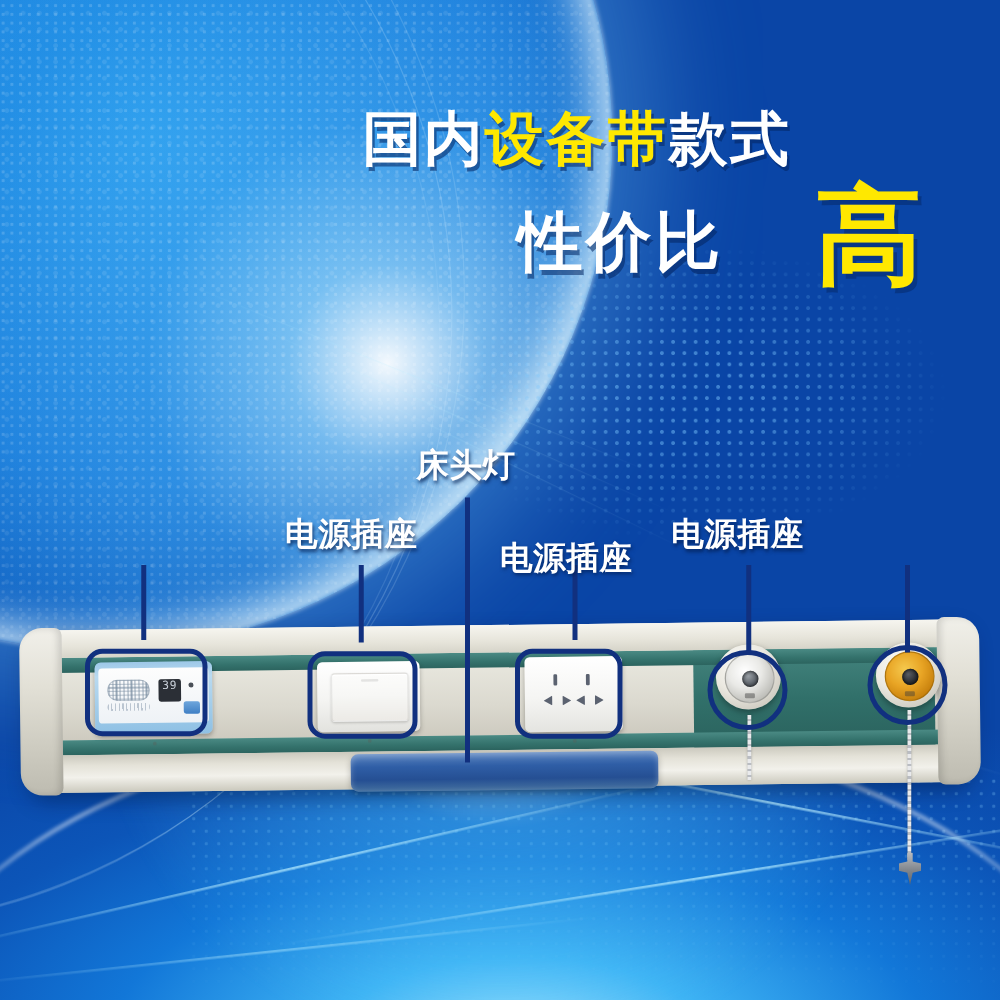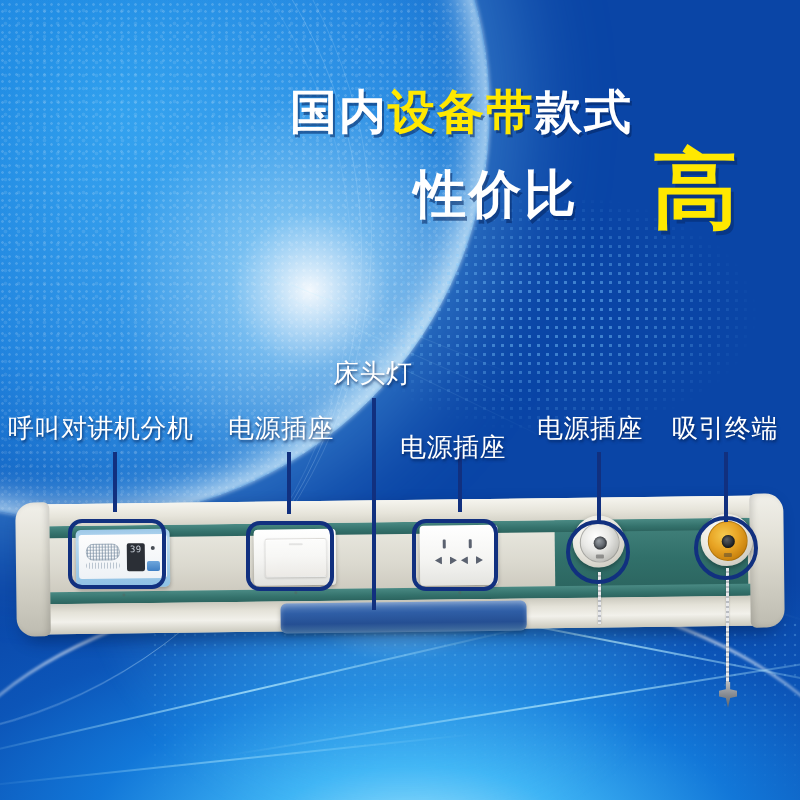--- a/index.html
+++ b/index.html
@@ -102,21 +102,21 @@
     margin-left:36px;
   }
   .hl-big{
     position:absolute;left:652px;top:146px;
     font-size:86px;font-weight:700;line-height:1;color:#ffe800;
     text-shadow:3px 4px 0 rgba(4,36,96,.45);
   }
 
   
   .callout{
-    position:absolute;z-index:26;color:#ffffff;font-weight:400;
+    position:absolute;z-index:26;color:#ffffff;font-weight:700;
     font-size:26px;letter-spacing:.5px;white-space:nowrap;line-height:1;
     text-shadow:1px 2px 3px rgba(3,30,80,.75);
   }
 
   
   .leader{position:absolute;background:#11307f;z-index:24;}
   .leader-v{width:4px;}
 
   
   .ring{
@@ -188,21 +188,21 @@
     background:
       repeating-linear-gradient(90deg, rgba(120,140,160,.75) 0 1px, transparent 1px 3px),
       repeating-linear-gradient(0deg, rgba(120,140,160,.55) 0 1px, transparent 1px 3px);
     border:1px solid rgba(150,165,180,.6);
   }
   .grille2{
     position:absolute;left:7px;top:28px;width:34px;height:6px;border-radius:3px;
     background:repeating-linear-gradient(90deg, rgba(150,165,182,.6) 0 1px, transparent 1px 3px);
   }
   .lcd{
-    position:absolute;left:48px;top:9px;width:18px;height:28px;border-radius:2px;
+    position:absolute;left:48px;top:9px;width:18px;height:18px;border-radius:2px;
     background:#2b2f36;color:#c8cfd8;font-size:9px;line-height:12px;text-align:center;
     font-family:"DejaVu Sans Mono","Liberation Mono",monospace;letter-spacing:.5px;
   }
   .led{position:absolute;left:72px;top:12px;width:4px;height:4px;border-radius:50%;background:#4a4f57;}
   .ic-btn{
     position:absolute;right:7px;bottom:7px;width:13px;height:10px;border-radius:2px;
     background:linear-gradient(180deg,#6ea6dc,#3f7fc4);
   }
 
   
@@ -297,26 +297,24 @@
     <div class="hl-big">高</div>
   </div>
 
   <div class="leader leader-v" style="left:113px;top:452px;height:60px;"></div>
   <div class="leader leader-v" style="left:287px;top:452px;height:62px;"></div>
   <div class="leader leader-v" style="left:372px;top:398px;height:212px;"></div>
   <div class="leader leader-v" style="left:458px;top:452px;height:60px;"></div>
   <div class="leader leader-v" style="left:597px;top:452px;height:72px;"></div>
   <div class="leader leader-v" style="left:724px;top:452px;height:70px;"></div>
 
-  <div class="callout" style="left:8px;top:415px;">呼叫对讲机分机</div>
   <div class="callout" style="left:228px;top:415px;">电源插座</div>
   <div class="callout" style="left:333px;top:360px;">床头灯</div>
   <div class="callout" style="left:400px;top:434px;">电源插座</div>
   <div class="callout" style="left:537px;top:415px;">电源插座</div>
-  <div class="callout" style="left:672px;top:415px;">吸引终端</div>
 
   <div class="panel">
     <div class="panel-body"></div>
     <div class="face"></div>
     <div class="teal-block"></div>
     <div class="band band-top"></div>
     <div class="band band-bot"></div>
     <div class="rail-top"></div>
     <div class="rail-bot"></div>
     <div class="cap left"></div>

